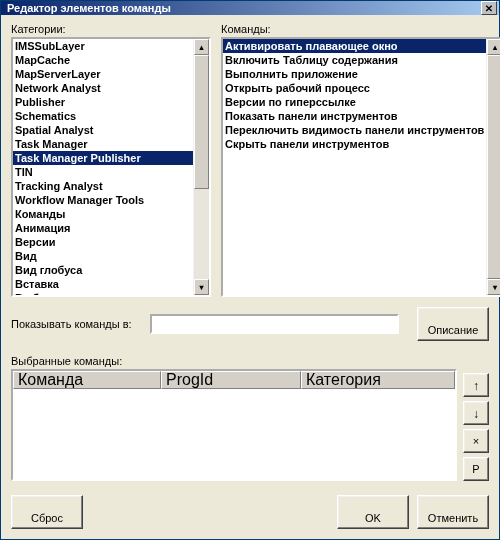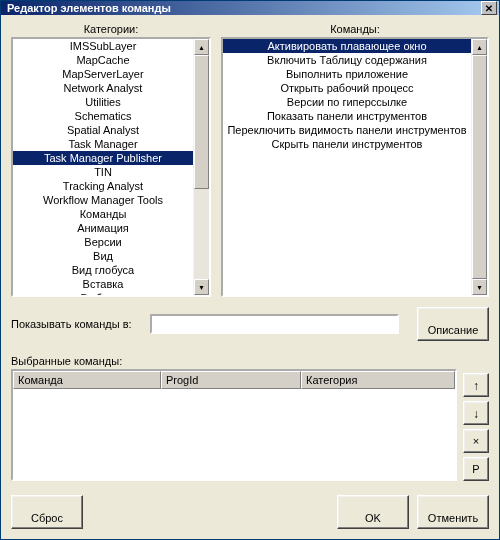--- a/index.html
+++ b/index.html
@@ -44,36 +44,36 @@
   .content {
     flex: 1;
     padding: 8px 10px 10px 10px;
     display: flex;
     flex-direction: column;
     gap: 4px;
   }
   .top-row {
     display: flex;
     gap: 10px;
-    text-align: center;
   }
   .col {
     display: flex;
     flex-direction: column;
     flex: 1;
   }
   .col-label {
     margin-bottom: 2px;
   }
   .listbox-wrap {
     position: relative;
     height: 260px;
     border: 2px inset #fff;
     background: #fff;
     display: flex;
+    font-weight: bold;
   }
   .listbox {
     flex: 1;
     overflow: hidden;
     background: #fff;
   }
   .listbox-item {
     padding: 0 2px;
     height: 14px;
     line-height: 14px;
@@ -160,21 +160,21 @@
   .thead {
     display: flex;
     background: #d4d0c8;
     height: 18px;
   }
   .th {
     border: 1px solid #fff;
     border-right-color: #808080;
     border-bottom-color: #808080;
     padding: 1px 4px;
-    font-size: 11px;
+    font-size: 16px;
     line-height: 14px;
     overflow: hidden;
     white-space: nowrap;
   }
   .tbody { flex: 1; background: #fff; }
   .side-buttons {
     display: flex;
     flex-direction: column;
     gap: 4px;
     justify-content: flex-start;
@@ -204,21 +204,21 @@
     <div class="top-row">
 
       <div class="col" style="flex:0 0 200px;">
         <div class="col-label">Категории:</div>
         <div class="listbox-wrap">
           <div class="listbox" id="cat-list">
               <div class="listbox-item">IMSSubLayer</div>
               <div class="listbox-item">MapCache</div>
               <div class="listbox-item">MapServerLayer</div>
               <div class="listbox-item">Network Analyst</div>
-              <div class="listbox-item">Utilities</div>
+              <div class="listbox-item">Publisher</div>
               <div class="listbox-item">Schematics</div>
               <div class="listbox-item">Spatial Analyst</div>
               <div class="listbox-item">Task Manager</div>
               <div class="listbox-item selected">Task Manager Publisher</div>
               <div class="listbox-item">TIN</div>
               <div class="listbox-item">Tracking Analyst</div>
               <div class="listbox-item">Workflow Manager Tools</div>
               <div class="listbox-item">Команды</div>
               <div class="listbox-item">Анимация</div>
               <div class="listbox-item">Версии</div>

